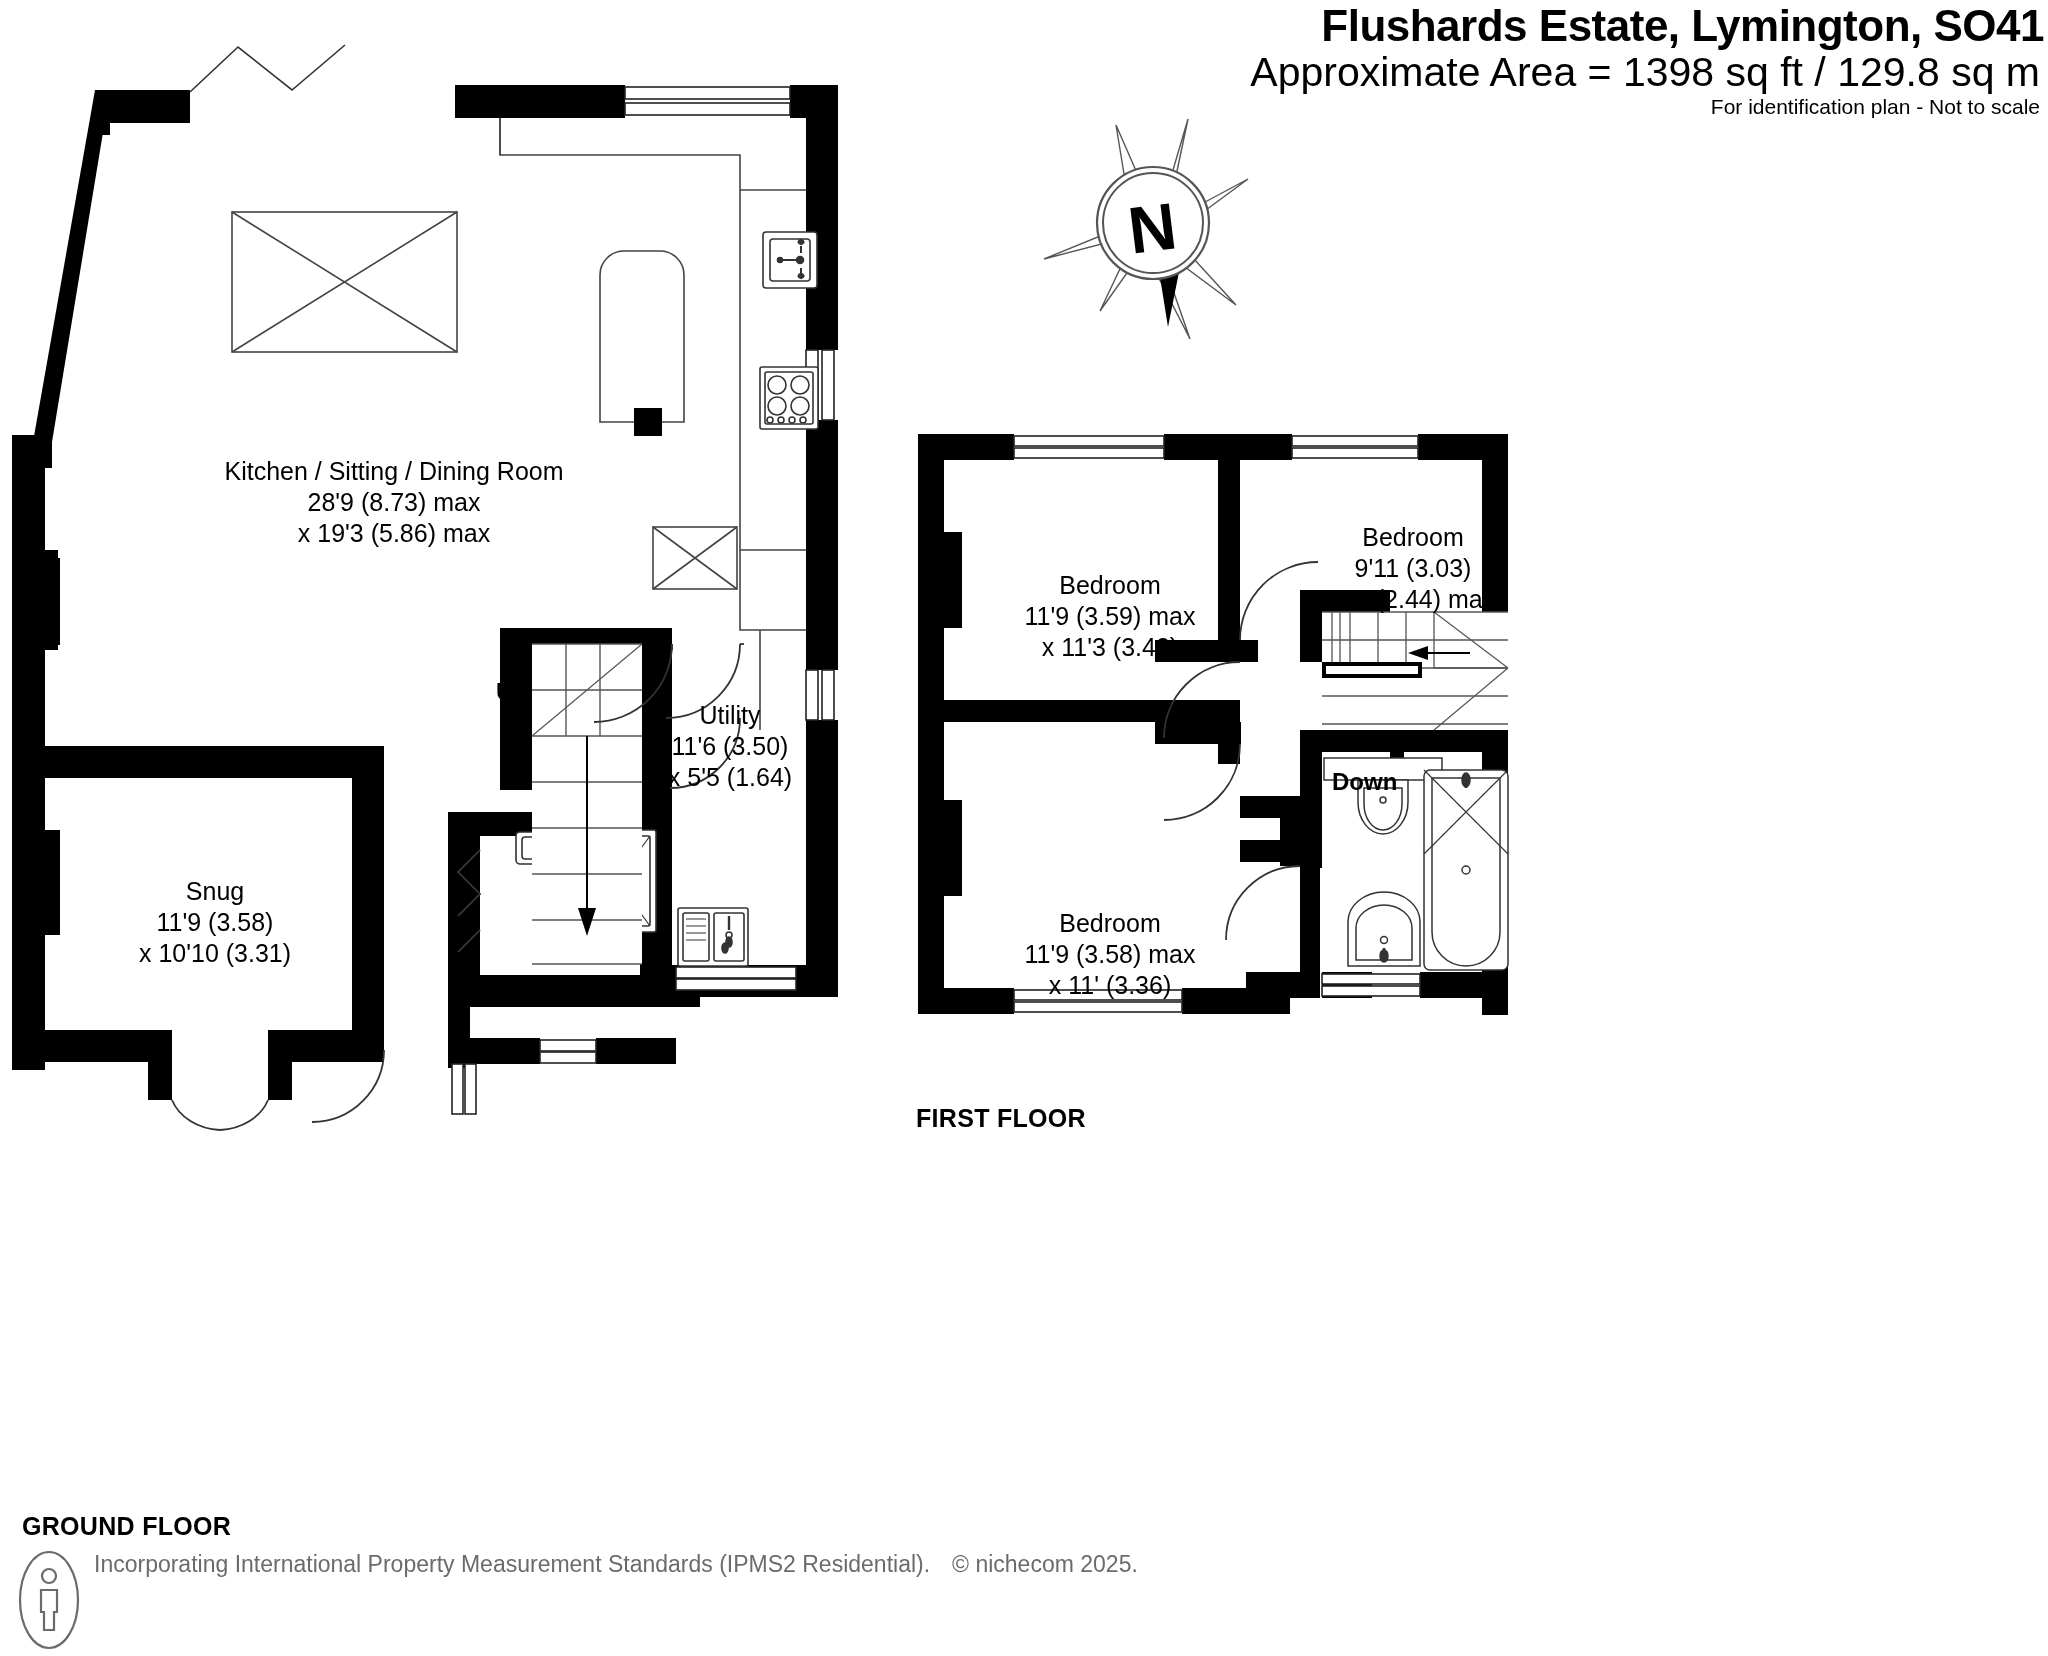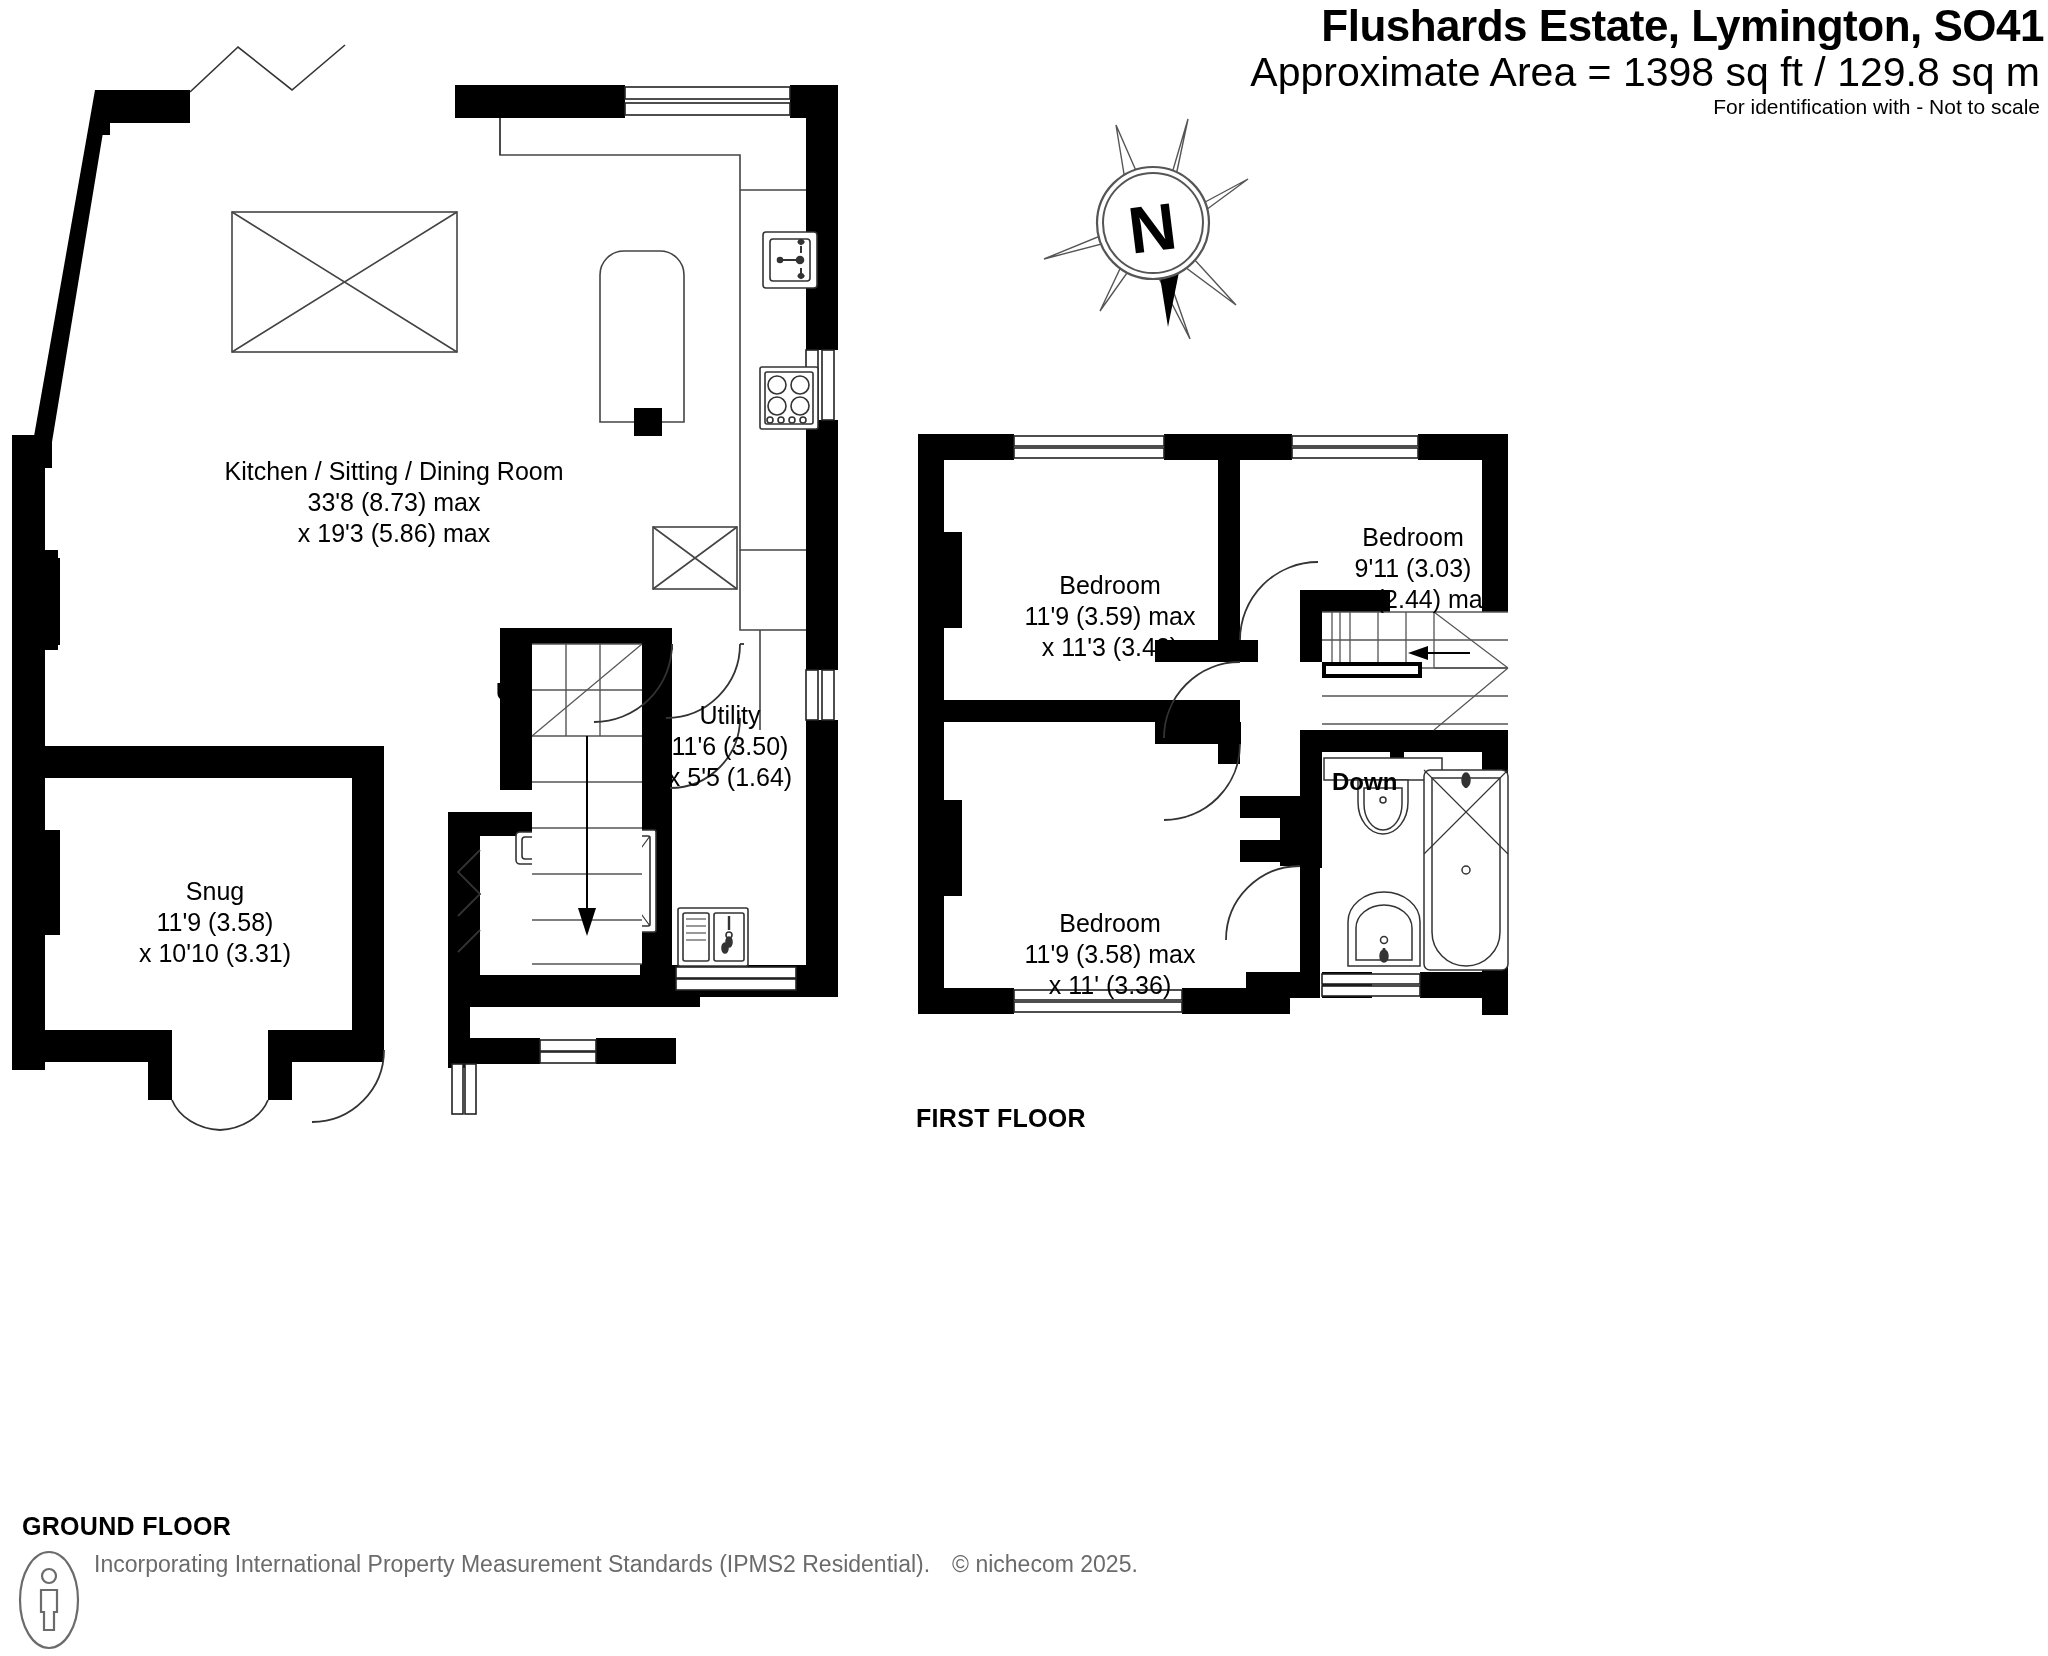--- a/index.html
+++ b/index.html
@@ -109,21 +109,21 @@
   .copy { margin-left: 22px; }
 </style>
 </head>
 <body>
 
 <div id="page">
 
   <div class="header">
     <div class="doc-title">Flushards Estate, Lymington, SO41</div>
     <div class="doc-area">Approximate Area = 1398 sq ft / 129.8 sq m</div>
-    <div class="doc-note">For identification with - Not to scale</div>
+    <div class="doc-note">For identification plan - Not to scale</div>
   </div>
 
   <svg id="compass" class="plan" width="220" height="230" viewBox="0 0 220 230">
 
     <g fill="#ffffff" stroke="#555555" stroke-width="1.4">
       <path d="M76,10 L118,106 L148,4 L126,108 L208,64 L132,120 L196,190 L118,132 L150,224 L104,134 L60,196 L96,120 L4,144 L92,108 Z"></path>
     </g>
 
     <path d="M112,112 L148,112 L128,212 Z" fill="#000000" stroke="none"></path>
     <circle cx="113" cy="108" r="56" fill="#ffffff" stroke="#555555" stroke-width="2.2"></circle>
@@ -420,21 +420,21 @@
       <path d="M340,240 a78,78 0 0 1 78,-78"></path>
 
       <path d="M340,344 a76,76 0 0 1 -76,76"></path>
 
       <path d="M400,466 a74,74 0 0 0 -74,74"></path>
     </g>
   </svg>
 
   <div class="room-label" style="left:224px; top:456px; width:340px;">
     <span class="rname">Kitchen / Sitting / Dining Room</span>
-    <span class="rdim">33'8 (8.73) max</span>
+    <span class="rdim">28'9 (8.73) max</span>
     <span class="rdim">x 19'3 (5.86) max</span>
   </div>
 
   <div class="room-label" style="left:80px; top:876px; width:270px;">
     <span class="rname">Snug</span>
     <span class="rdim">11'9 (3.58)</span>
     <span class="rdim">x 10'10 (3.31)</span>
   </div>
 
   <div class="room-label" style="left:630px; top:700px; width:200px;">

